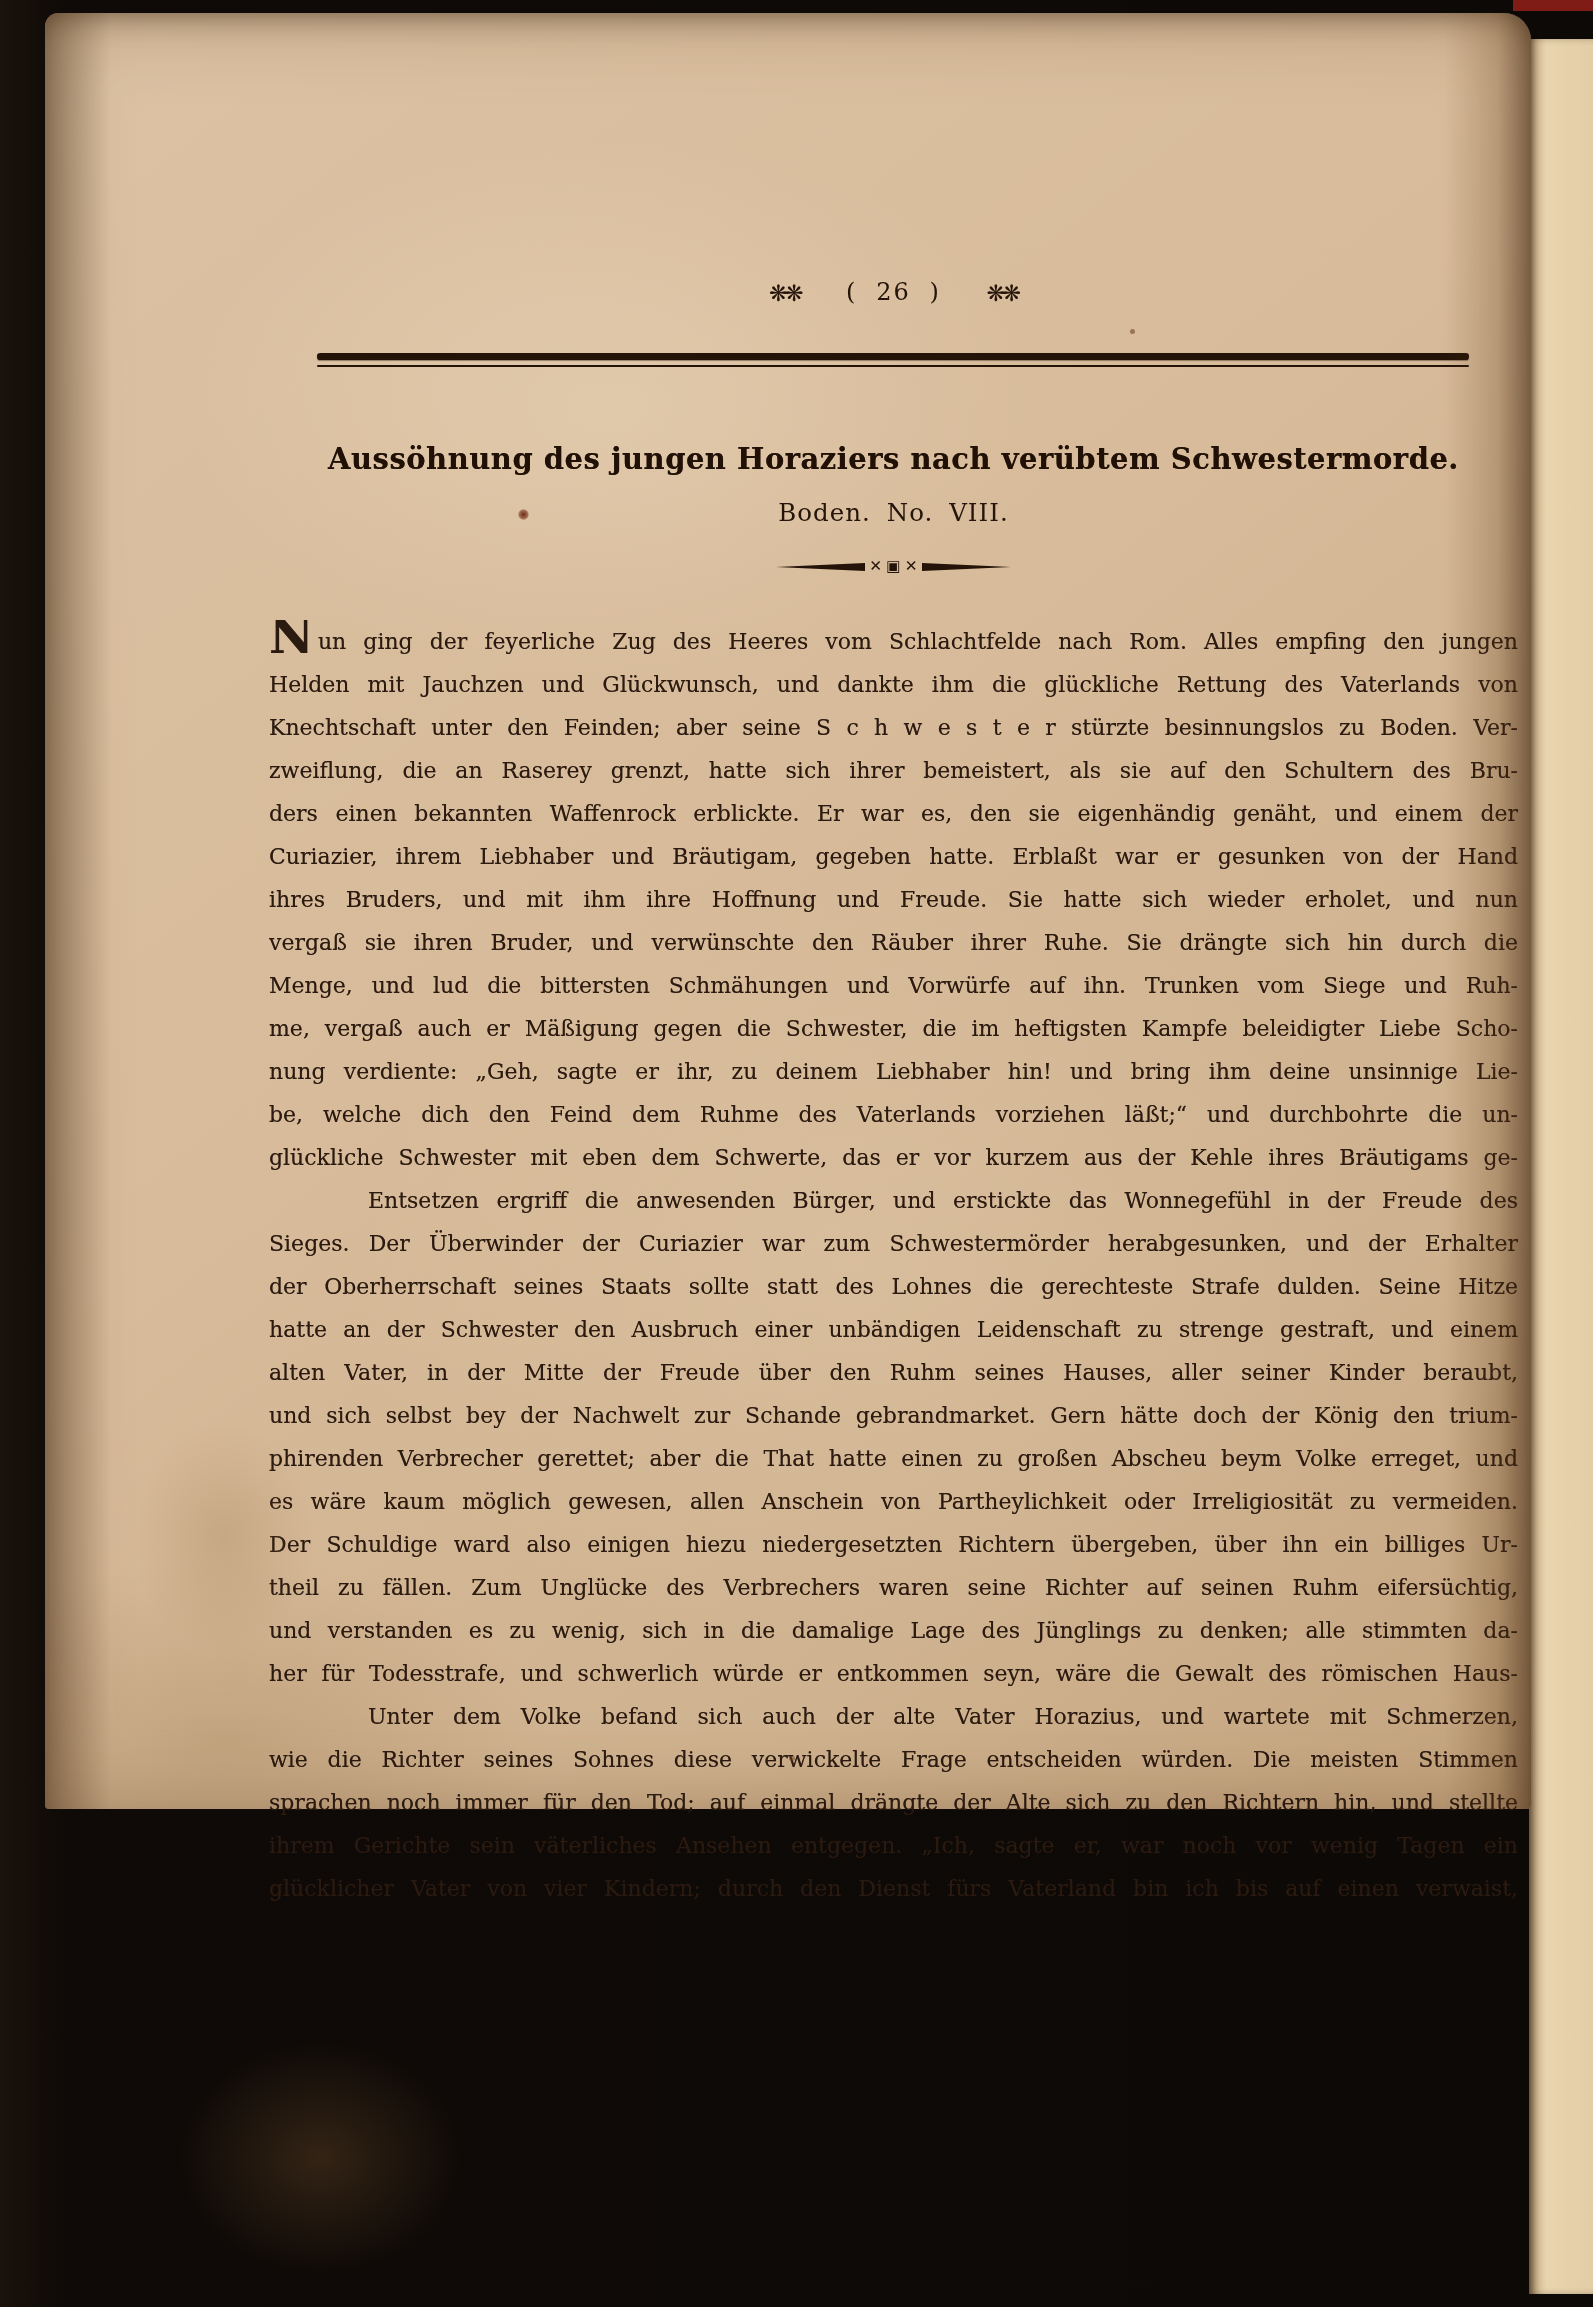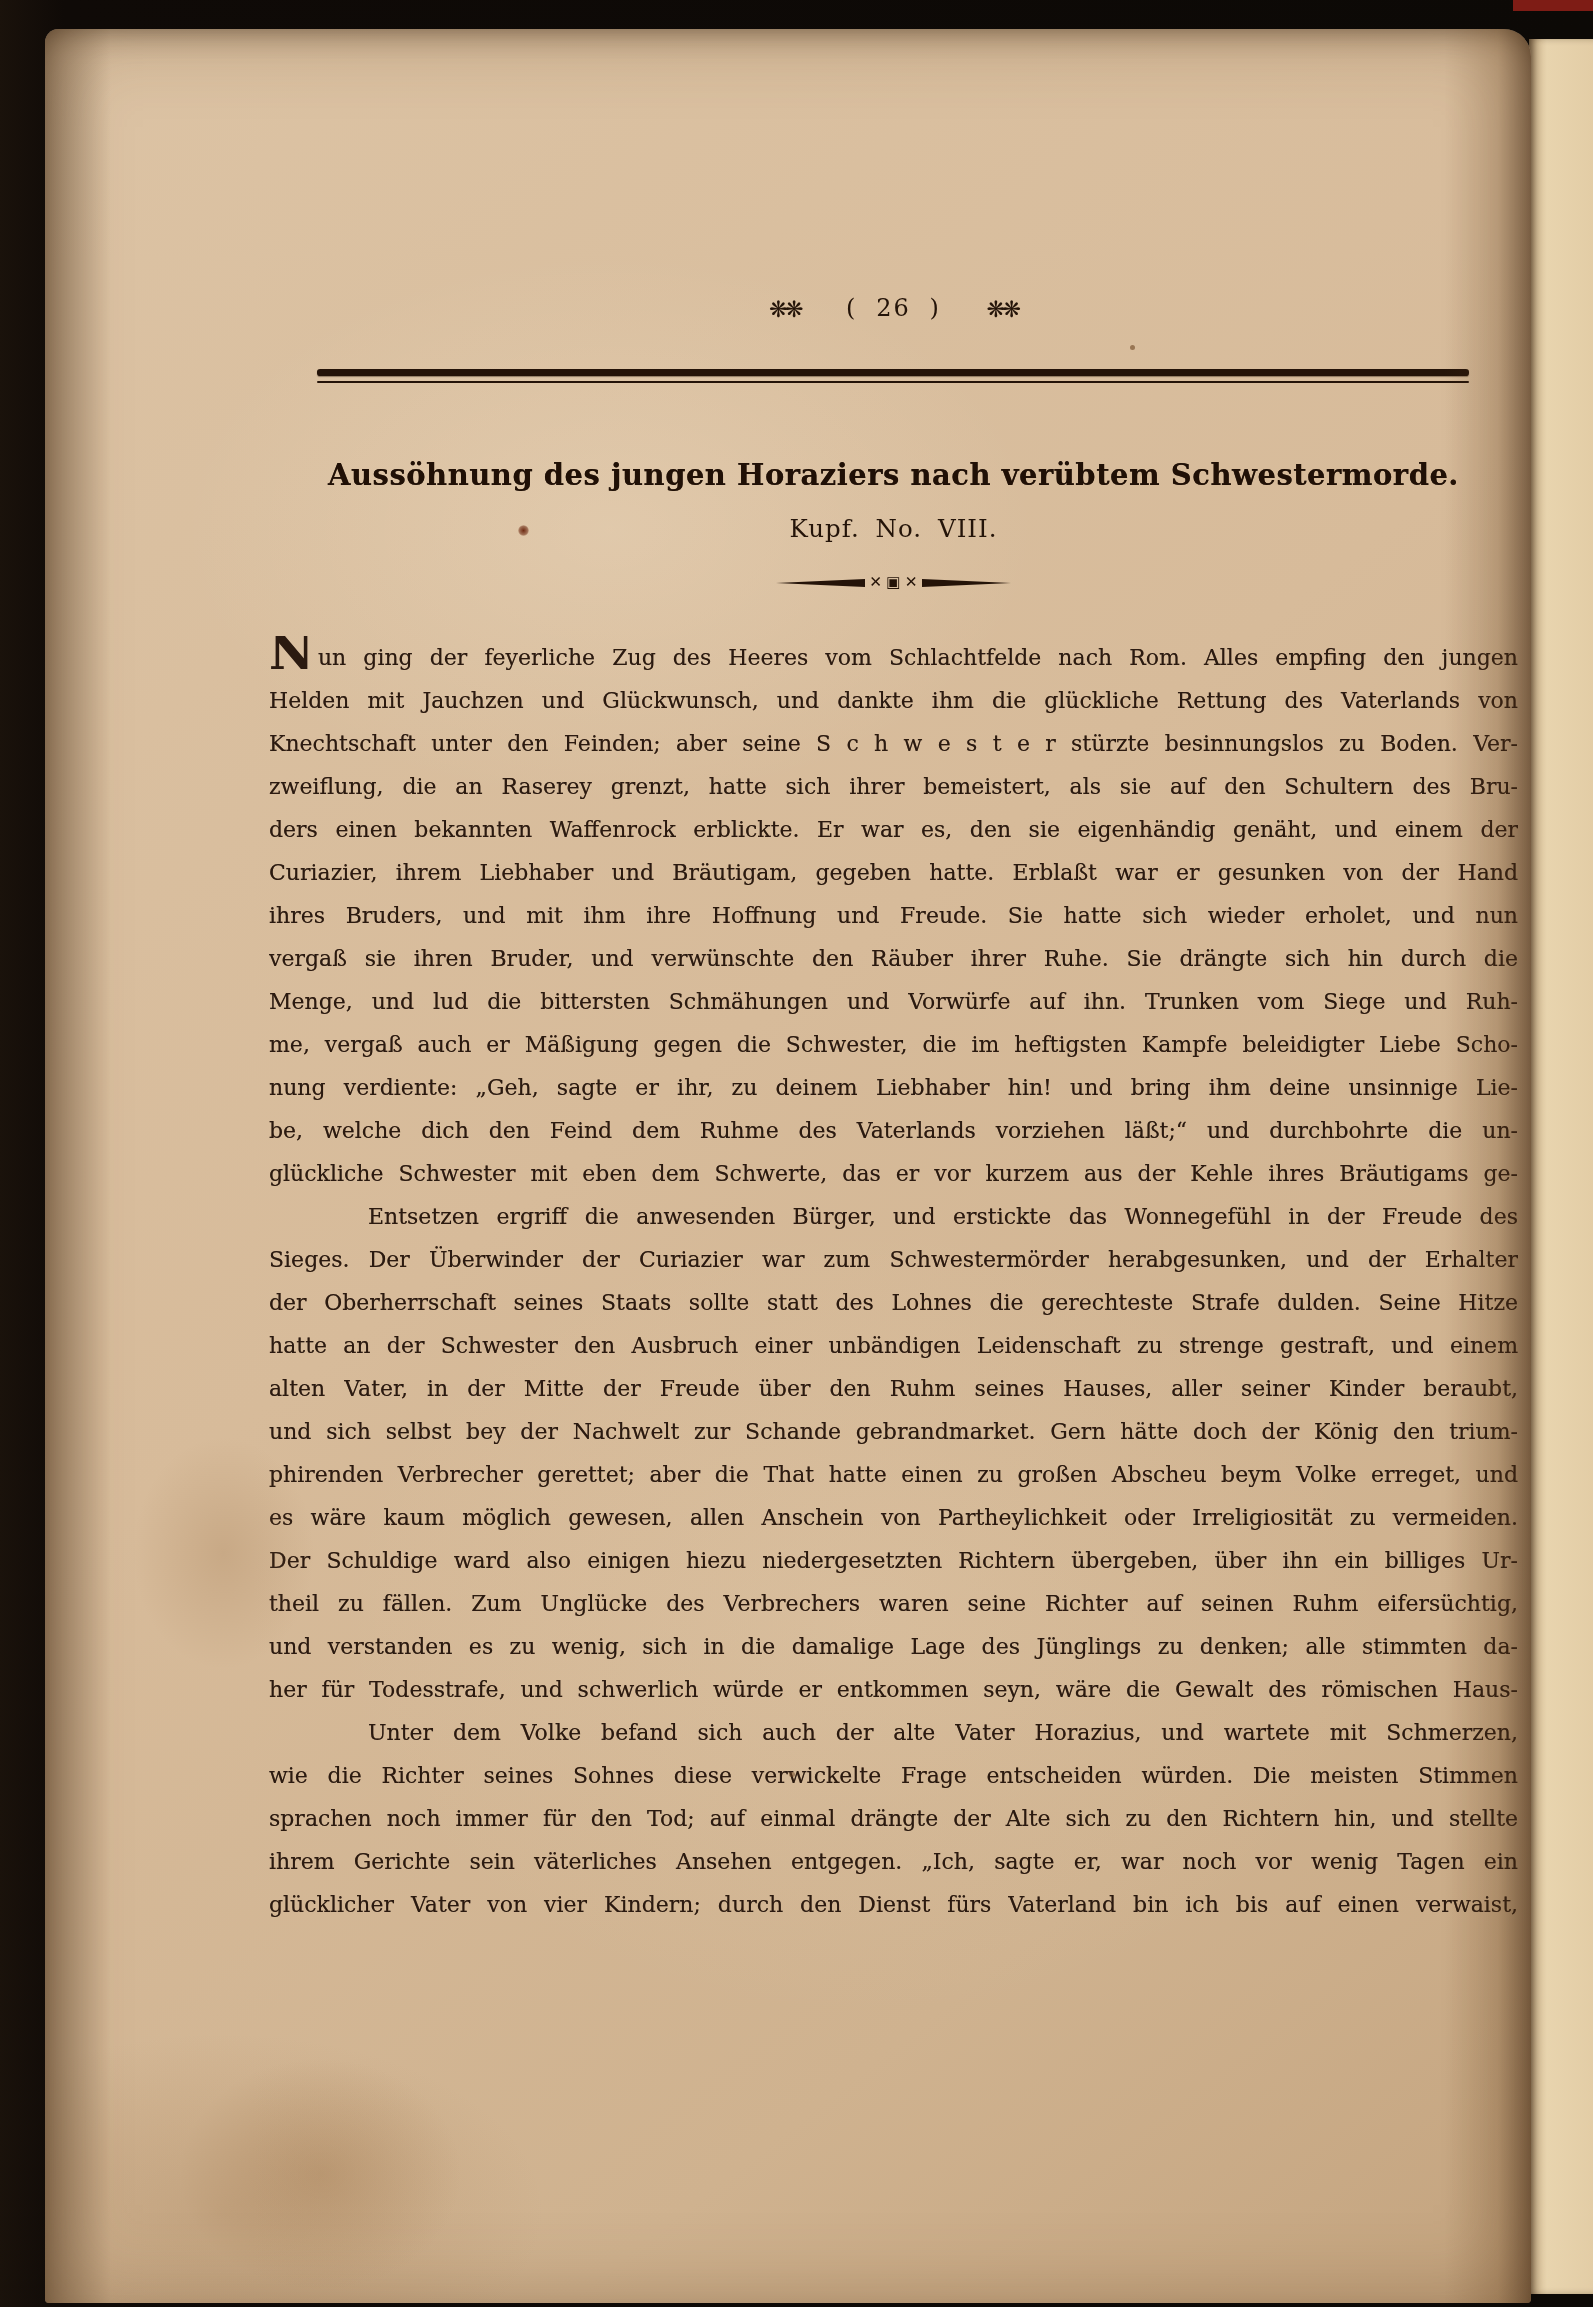--- a/index.html
+++ b/index.html
@@ -11,29 +11,28 @@
   .scan-bg{position:absolute;inset:0;
     background:
       linear-gradient(90deg,#1a120b 0%,#0f0a07 4%,#0c0906 100%);
   }
   .red-sliver{position:absolute;left:1513px;top:0;width:81px;height:11.2px;background:#7e1c15;}
   .next-page-edge{position:absolute;left:1529px;top:39px;width:64px;height:2255px;
     background:linear-gradient(90deg,#c7ad85 0%,#e8d4ae 28%,#e3cda6 100%);
     box-shadow:inset 7.1px 0 9.2px -4.1px rgba(40,22,8,0.8);
   }
   .page{
-    position:absolute;left:45px;top:13.3px;width:1486px;height:2274px;
+    position:absolute;left:45px;top:13.3px;width:1486px;height:1796px;
     background:
       radial-gradient(ellipse 713px 459px at 38% 22%, rgba(255,244,224,0.20), rgba(255,244,224,0) 60%),
       radial-gradient(ellipse 815px 612px at 55% 70%, rgba(248,232,205,0.15), rgba(248,232,205,0) 65%),
       radial-gradient(ellipse 459px 255px at 12% 96%, rgba(150,110,70,0.25), rgba(150,110,70,0) 70%),
       linear-gradient(142deg,#dcc3a4 0%,#d7bb9a 45%,#cfb28f 78%,#c4a47f 100%);
     border-radius:13.3px 27.5px 4.1px 4.1px;
     box-shadow:inset 0 0 82px rgba(96,64,30,0.38), inset 0 13.3px 31px -15.3px rgba(40,25,10,0.65);
-    margin-top:16px;
   }
   .page::before{content:'';position:absolute;left:0;top:0;bottom:0;width:66px;border-radius:13.3px 0 0 4.1px;
     background:linear-gradient(90deg,rgba(60,36,14,0.40),rgba(60,36,14,0));}
   .page::after{content:'';position:absolute;right:0;top:0;bottom:0;width:87px;border-radius:0 27.5px 4.1px 0;
     background:linear-gradient(90deg,rgba(0,0,0,0),rgba(100,64,28,0.22) 62%,rgba(62,36,14,0.50) 100%);}
   .content{position:absolute;left:224px;top:0;width:1249px;color:#2b1a10;}
 
   .page-header{position:absolute;top:265px;width:100%;text-align:center;
     font-size:24px;letter-spacing:2px;color:#241409;}
   .ornament{font-family:"DejaVu Sans", sans-serif;font-size:22.4px;letter-spacing:-3.1px;margin:0 36px;position:relative;top:1px;}
@@ -88,21 +87,21 @@
       <span class="page-number">( 26 )</span>
       <span class="ornament">❋❋</span>
     </div>
 
     <div class="rule-block">
       <div class="rule-thick"></div>
       <div class="rule-thin"></div>
     </div>
 
     <div class="doc-title">Aussöhnung des jungen Horaziers nach verübtem Schwestermorde.</div>
-    <div class="doc-subtitle">Kupf. No. VIII.</div>
+    <div class="doc-subtitle">Boden. No. VIII.</div>
 
     <div class="divider">
       <span class="spear spear-left"></span>
       <span class="div-glyph">✕</span>
       <span class="div-glyph">▣</span>
       <span class="div-glyph">✕</span>
       <span class="spear spear-right"></span>
     </div>
 
     <div class="body-text">

